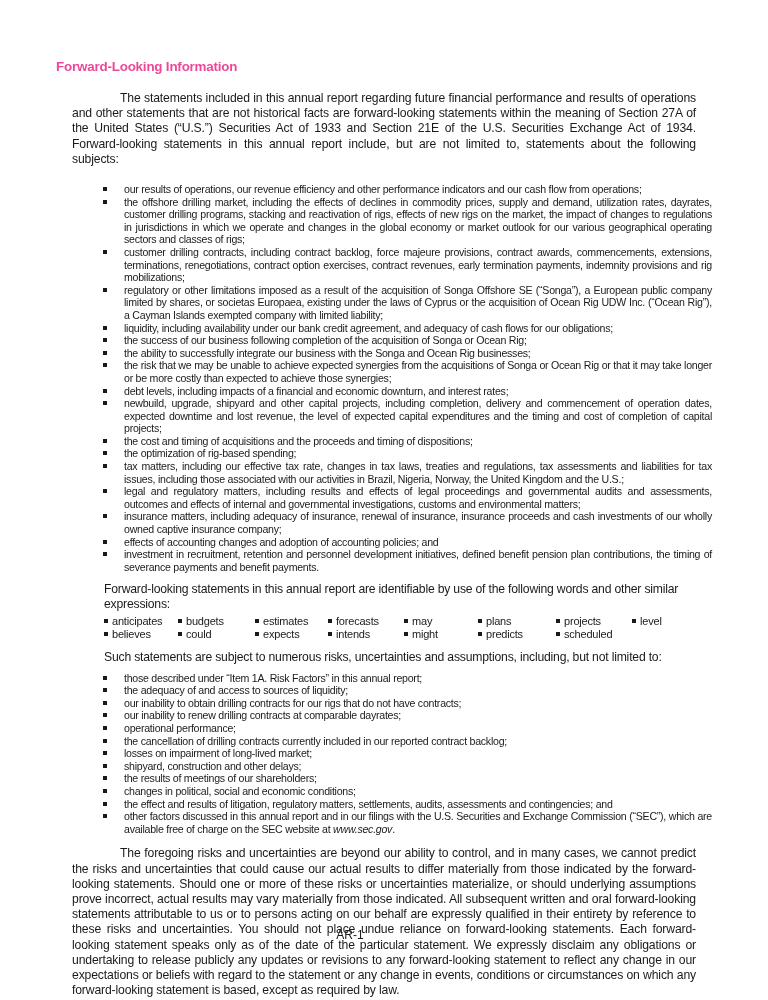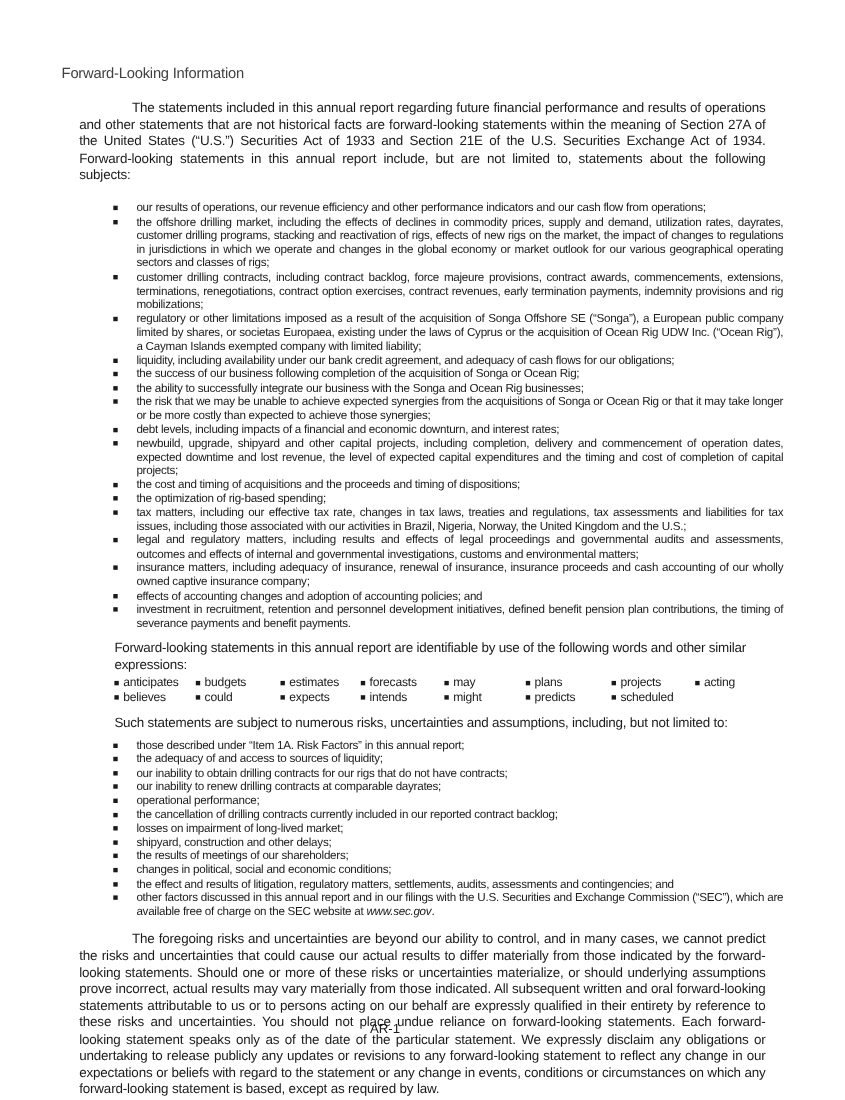--- a/index.html
+++ b/index.html
@@ -16,23 +16,23 @@
     color: #1a1a1a;
   }
   .page {
     position: absolute;
     left: 56px;
     top: 58px;
     width: 656px;
   }
   .heading {
     font-family: "Liberation Sans", sans-serif;
-    font-weight: normal;
+    font-weight: bold;
     font-size: 13.4px;
-    color: #404040;
+    color: #ec4899;
     margin: 0 0 1px 0;
     letter-spacing: -0.2px;
     line-height: 17px;
   }
   .para {
     font-size: 12.2px;
     line-height: 15.2px;
     text-align: justify;
     margin: 16px;
     letter-spacing: -0.15px;
@@ -121,36 +121,36 @@
       <li><span class="bullet"></span><span>liquidity, including availability under our bank credit agreement, and adequacy of cash flows for our obligations;</span></li>
       <li><span class="bullet"></span><span>the success of our business following completion of the acquisition of Songa or Ocean Rig;</span></li>
       <li><span class="bullet"></span><span>the ability to successfully integrate our business with the Songa and Ocean Rig businesses;</span></li>
       <li><span class="bullet"></span><span>the risk that we may be unable to achieve expected synergies from the acquisitions of Songa or Ocean Rig or that it may take longer or be more costly than expected to achieve those synergies;</span></li>
       <li><span class="bullet"></span><span>debt levels, including impacts of a financial and economic downturn, and interest rates;</span></li>
       <li><span class="bullet"></span><span>newbuild, upgrade, shipyard and other capital projects, including completion, delivery and commencement of operation dates, expected downtime and lost revenue, the level of expected capital expenditures and the timing and cost of completion of capital projects;</span></li>
       <li><span class="bullet"></span><span>the cost and timing of acquisitions and the proceeds and timing of dispositions;</span></li>
       <li><span class="bullet"></span><span>the optimization of rig-based spending;</span></li>
       <li><span class="bullet"></span><span>tax matters, including our effective tax rate, changes in tax laws, treaties and regulations, tax assessments and liabilities for tax issues, including those associated with our activities in Brazil, Nigeria, Norway, the United Kingdom and the U.S.;</span></li>
       <li><span class="bullet"></span><span>legal and regulatory matters, including results and effects of legal proceedings and governmental audits and assessments, outcomes and effects of internal and governmental investigations, customs and environmental matters;</span></li>
-      <li><span class="bullet"></span><span>insurance matters, including adequacy of insurance, renewal of insurance, insurance proceeds and cash accounting of our wholly owned captive insurance company;</span></li>
+      <li><span class="bullet"></span><span>insurance matters, including adequacy of insurance, renewal of insurance, insurance proceeds and cash investments of our wholly owned captive insurance company;</span></li>
       <li><span class="bullet"></span><span>effects of accounting changes and adoption of accounting policies; and</span></li>
       <li><span class="bullet"></span><span>investment in recruitment, retention and personnel development initiatives, defined benefit pension plan contributions, the timing of severance payments and benefit payments.</span></li>
     </ul>
 
   <div class="lead">Forward-looking statements in this annual report are identifiable by use of the following words and other similar expressions:</div>
 
   <div class="words-grid" id="words-grid">
       <div class="word"><span class="bullet"></span><span>anticipates</span></div>
       <div class="word"><span class="bullet"></span><span>budgets</span></div>
       <div class="word"><span class="bullet"></span><span>estimates</span></div>
       <div class="word"><span class="bullet"></span><span>forecasts</span></div>
       <div class="word"><span class="bullet"></span><span>may</span></div>
       <div class="word"><span class="bullet"></span><span>plans</span></div>
       <div class="word"><span class="bullet"></span><span>projects</span></div>
-      <div class="word"><span class="bullet"></span><span>acting</span></div>
+      <div class="word"><span class="bullet"></span><span>level</span></div>
       <div class="word"><span class="bullet"></span><span>believes</span></div>
       <div class="word"><span class="bullet"></span><span>could</span></div>
       <div class="word"><span class="bullet"></span><span>expects</span></div>
       <div class="word"><span class="bullet"></span><span>intends</span></div>
       <div class="word"><span class="bullet"></span><span>might</span></div>
       <div class="word"><span class="bullet"></span><span>predicts</span></div>
       <div class="word"><span class="bullet"></span><span>scheduled</span></div>
     </div>
 
   <div class="lead">Such statements are subject to numerous risks, uncertainties and assumptions, including, but not limited to:</div>

